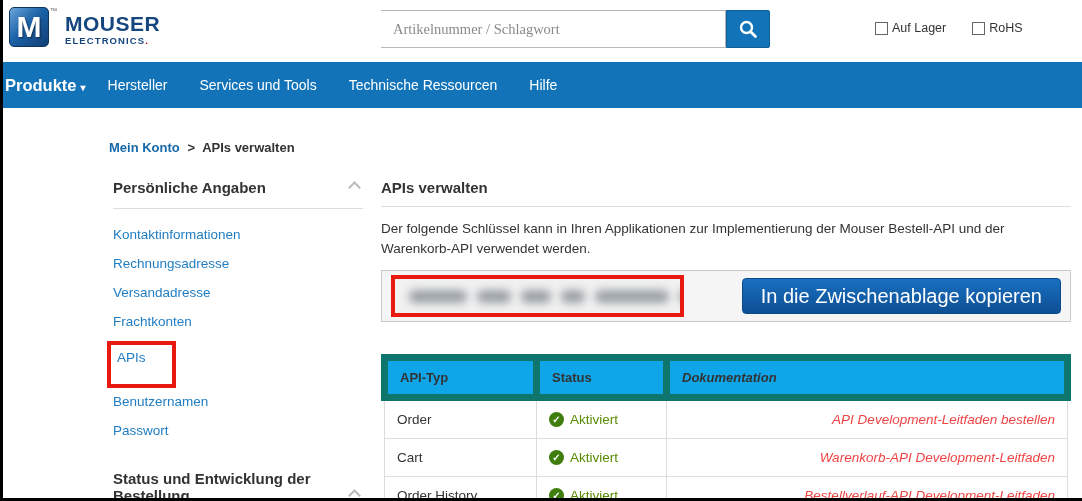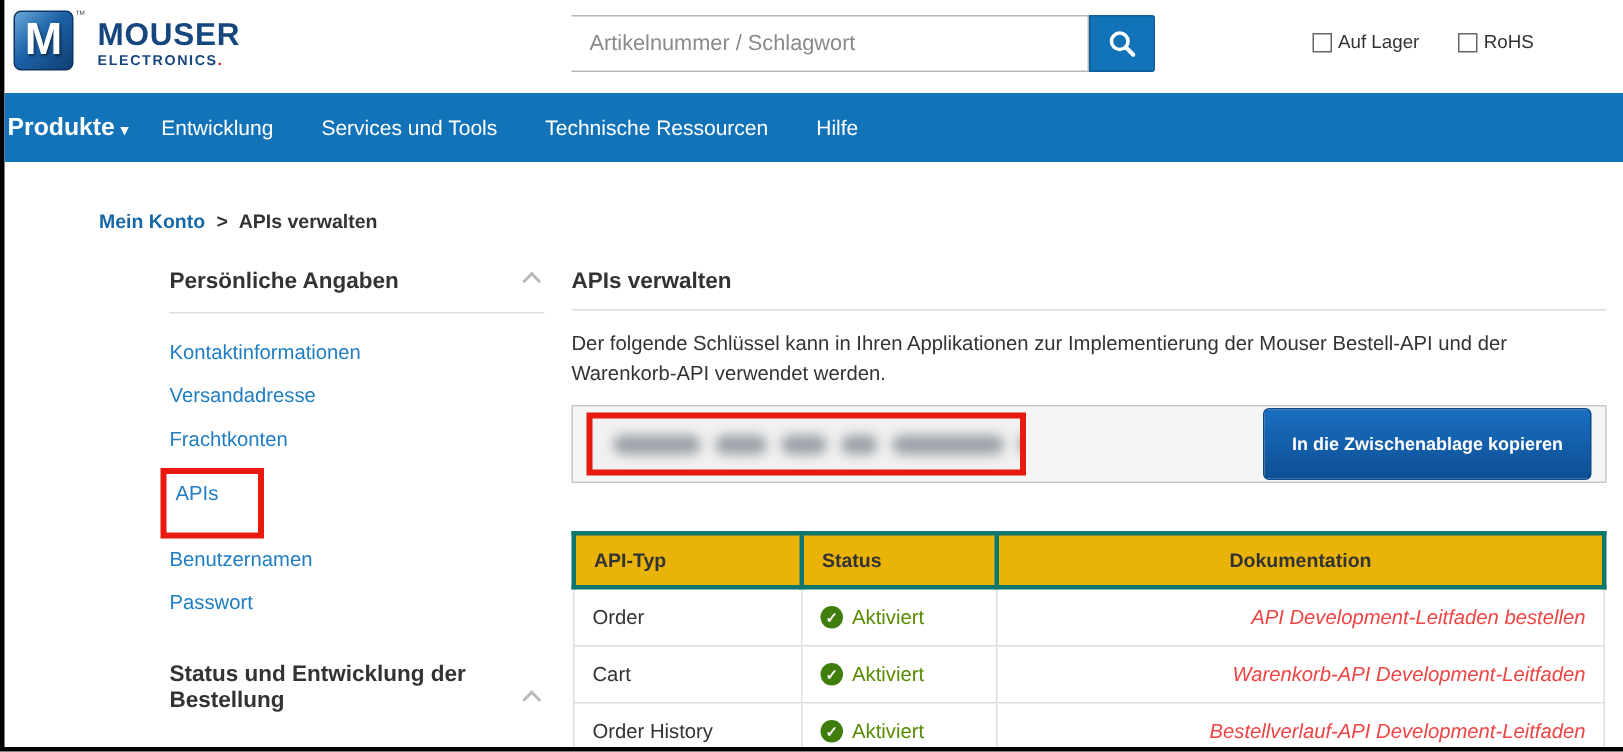--- a/index.html
+++ b/index.html
@@ -36,21 +36,21 @@
   .searchwrap { position:absolute; left:378px; top:10px; display:flex; height:38px; }
   .search-cat {
     height:38px; padding:0 10px; display:flex; align-items:center; gap:6px;
     background:linear-gradient(#f8f8f8,#e4e4e4); border:1px solid #b7b7b7;
     font-size:14px; color:#333; cursor:pointer; border-radius:2px 0 0 2px;
   }
   .search-cat .caret { font-size:10px; color:#555; }
   .search-input {
     width:345px; height:38px; border:1px solid #b7b7b7; border-left:none;
     padding:2px 12px; font-size:14.5px; color:#333;
-    font-family:Liberation Sans, sans-serif; outline:none;
+    font-family:Liberation Serif, serif; outline:none;
   }
   .search-input::placeholder { color:#8a8a8a; }
   .search-btn {
     width:44px; height:38px; background:#1273b9; border:1px solid #0e5f9b;
     display:flex; align-items:center; justify-content:center; cursor:pointer;
     border-radius:0 2px 2px 0;
   }
 
   .hdr-filters { position:absolute; left:872px; top:21px; display:flex; gap:26px; }
   .chk { display:flex; align-items:center; gap:4px; font-size:12.5px; color:#333; cursor:pointer; }
@@ -62,21 +62,21 @@
     color:#fff; font-size:14px; position:relative;
   }
   .nav-item { color:#fff; cursor:pointer; white-space:nowrap; }
   .nav-produkte { font-size:16.5px; font-weight:bold; margin-left:2px; }
   .nav-item .caret { font-size:10px; margin-left:4px; }
   .nav-gap1 { margin-left:22px; }
   .nav-gap  { margin-left:32px; }
   .nav-account { position:absolute; right:12px; font-size:14px; cursor:pointer; }
 
   
-  .breadcrumb { margin:32px 0 0 63px; font-size:13px; font-weight:bold; }
+  .breadcrumb { margin:32px 0 0 106px; font-size:13px; font-weight:bold; }
   .breadcrumb a { color:#1668a8; text-decoration:none; cursor:pointer; }
   .breadcrumb .sep { color:#333; margin:0 4px; }
   .breadcrumb .current { color:#333; }
 
   
   .content { display:flex; margin-top:24px; }
   .sidebar { width:250px; margin-left:110px; flex-shrink:0; }
   .main { width:690px; margin-left:18px; }
 
   
@@ -106,31 +106,31 @@
     padding:0 9px; margin-bottom:32px;
   }
   .key-redbox {
     border:4px solid #e8190f; background:#f1f1f1; width:293px; height:42px;
     display:flex; align-items:center; padding:0 14px; overflow:hidden;
   }
   .key-blur { display:flex; gap:10px; filter:blur(4px); }
   .key-blob { height:13px; background:#9aa0a6; border-radius:6px; }
   .b1{width:58px;} .b2{width:34px;} .b3{width:30px;} .b4{width:24px;} .b5{width:74px;} .b6{width:44px;}
   .copy-btn {
-    background:linear-gradient(#1a6fc0,#0d4f94); color:#fff; font-size:12px;
-    border:1px solid #0a4a8a; border-radius:4px; height:48px; padding:0 18px;
-    cursor:pointer; font-family:"Liberation Sans", sans-serif;font-weight:bold;
+    background:linear-gradient(#1a6fc0,#0d4f94); color:#fff; font-size:20px;
+    border:1px solid #0a4a8a; border-radius:4px; height:36px; padding:0 18px;
+    cursor:pointer; font-family:"Liberation Sans", sans-serif;
   }
 
   table.api-table { width:100%; border-collapse:collapse; border:1px solid #c9c9c9; font-size:13.5px; }
   .api-table th {
-    background:#eab308; text-align:left; font-size:13px; color:#333;
-    padding:9px 12px; border:3px solid #0f766e; font-weight:bold;
-  }
-  .api-table th.col-doc { text-align:center; }
+    background:#0ea5e9; text-align:left; font-size:13px; color:#333;
+    padding:9px 12px; border:7px solid #0f766e; font-weight:bold;
+  }
+  .api-table th.col-doc { text-align:left;font-style:italic; }
   .api-table td { padding:11px 12px; border:1px solid #ddd; background:#fff; }
   .api-table .col-type { width:152px; }
   .api-table .col-status { width:130px; }
   .status-cell { display:flex; align-items:center; gap:6px; color:#578b00; }
   .check-circle {
     width:15px; height:15px; border-radius:50%; background:#3f7e0d; color:#fff;
     font-size:10px; font-weight:bold; display:inline-flex; align-items:center; justify-content:center;
     flex-shrink:0;
   }
   .doc-cell { text-align:right; }
@@ -168,41 +168,42 @@
       </label>
       <label class="chk">
         <span class="box"></span>
         <span>RoHS</span>
       </label>
     </div>
   </div>
 
   <div class="nav">
     <span class="nav-item nav-produkte"><span>Produkte</span><span class="caret">▾</span></span>
-    <span class="nav-item nav-gap1">Entwicklung</span>
+    <span class="nav-item nav-gap1">Hersteller</span>
     <span class="nav-item nav-gap">Services und Tools</span>
     <span class="nav-item nav-gap">Technische Ressourcen</span>
     <span class="nav-item nav-gap">Hilfe</span>
   </div>
 
   <div class="breadcrumb">
     <a>Mein Konto</a>
     <span class="sep">&gt;</span>
     <span class="current">APIs verwalten</span>
   </div>
 
   <div class="content">
 
     <div class="sidebar">
       <div class="side-head">
         <span>Persönliche Angaben</span>
         <span class="chev-up"></span>
       </div>
       <div class="side-div"></div>
       <a class="side-link">Kontaktinformationen</a>
+      <a class="side-link">Rechnungsadresse</a>
       <a class="side-link">Versandadresse</a>
       <a class="side-link">Frachtkonten</a>
       <span class="apis-redbox">
         <a class="side-link">APIs</a>
       </span>
       <a class="side-link">Benutzernamen</a>
       <a class="side-link">Passwort</a>
 
       <div class="side-sec2">
         <div class="side-head">

